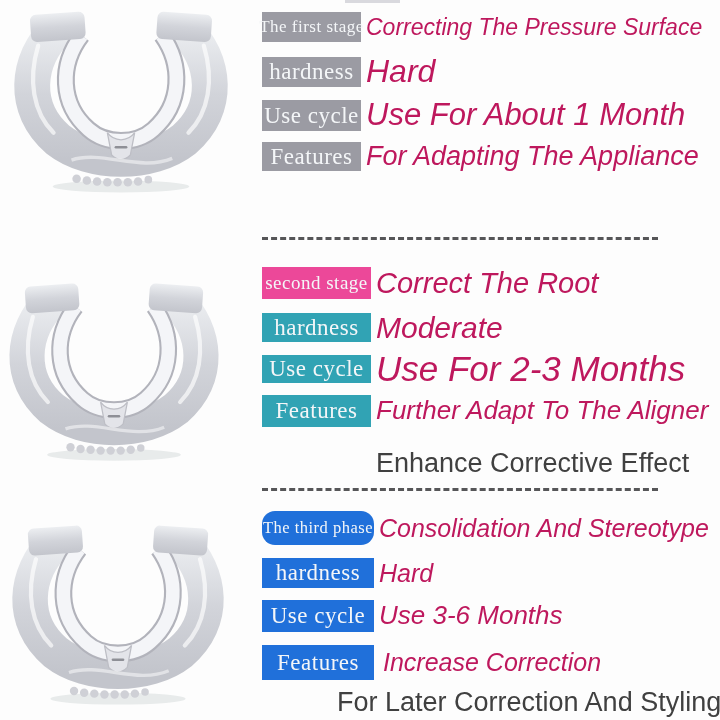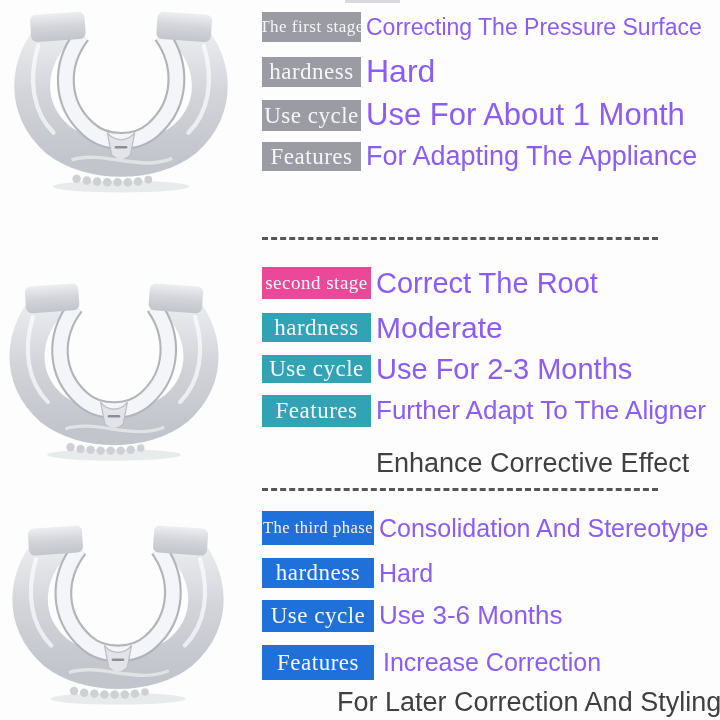--- a/index.html
+++ b/index.html
@@ -21,27 +21,28 @@
     color:#f4f6f8;
     white-space:nowrap;
     font-size:23px;
     letter-spacing:0.5px;
   }
   .s1 .tag{width:99px;background:#9b9ba3;}
   .s2 .tag{width:109px;background:#31a3b4;}
   .s3 .tag{width:112px;background:#2070da;}
   .tag.n1{font-size:17px;}
   .tag.n2{font-size:19px;}
-  .tag.n3{font-size:16.5px;}
+  .tag.n3{font-size:16.5px;border-radius:13px;}
   .val{
     align-self:center;
     margin-left:5px;
     white-space:nowrap;
-    color:#8b5cf6;
+    color:#be185d;
     line-height:1.05;
+    font-style:italic;
   }
   .cont{
     position:absolute;
     white-space:nowrap;
     color:#404040;
     font-family:"Liberation Sans",sans-serif;
   }
   .divider{
     position:absolute;left:262px;width:396px;height:0;
     border-top:3px dashed #565658;
@@ -120,21 +121,21 @@
   <div class="row s2" style="top:267px;height:32px">
     <span class="tag n2" style="background-color: #ec4899;">second stage</span>
     <span class="val" style="font-size:29px">Correct The Root</span>
   </div>
   <div class="row s2" style="top:313px;height:29px">
     <span class="tag" style="background-color: rgb(49, 163, 180);">hardness</span>
     <span class="val" style="font-size:30px">Moderate</span>
   </div>
   <div class="row s2" style="top:355px;height:28px">
     <span class="tag" style="background-color: rgb(49, 163, 180);">Use cycle</span>
-    <span class="val" style="font-size:29px">Use For 2-3 Months</span>
+    <span class="val" style="font-size:35px">Use For 2-3 Months</span>
   </div>
   <div class="row s2" style="top:395px;height:32px">
     <span class="tag" style="background-color: rgb(49, 163, 180);">Features</span>
     <span class="val" style="font-size:26px">Further Adapt To The Aligner</span>
   </div>
   <div class="cont" style="left:376px;top:448px;font-size:27px">Enhance Corrective Effect</div>
 
   <div class="divider" style="top:488px"></div>
 
   <div class="row s3" style="top:511px;height:34px">

